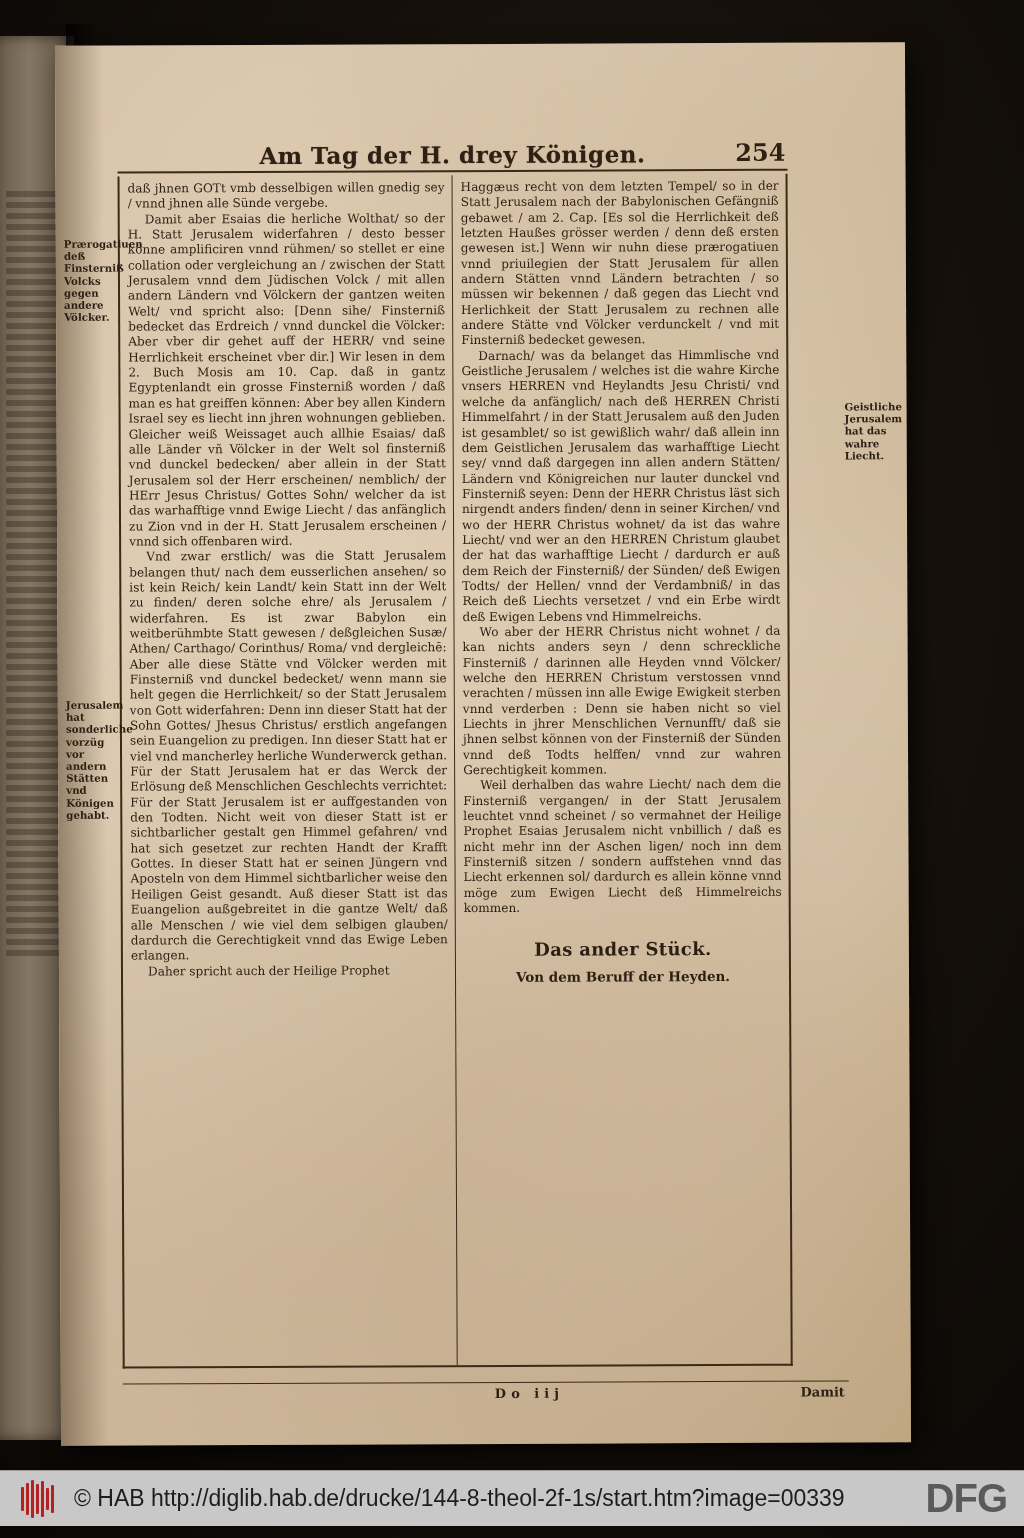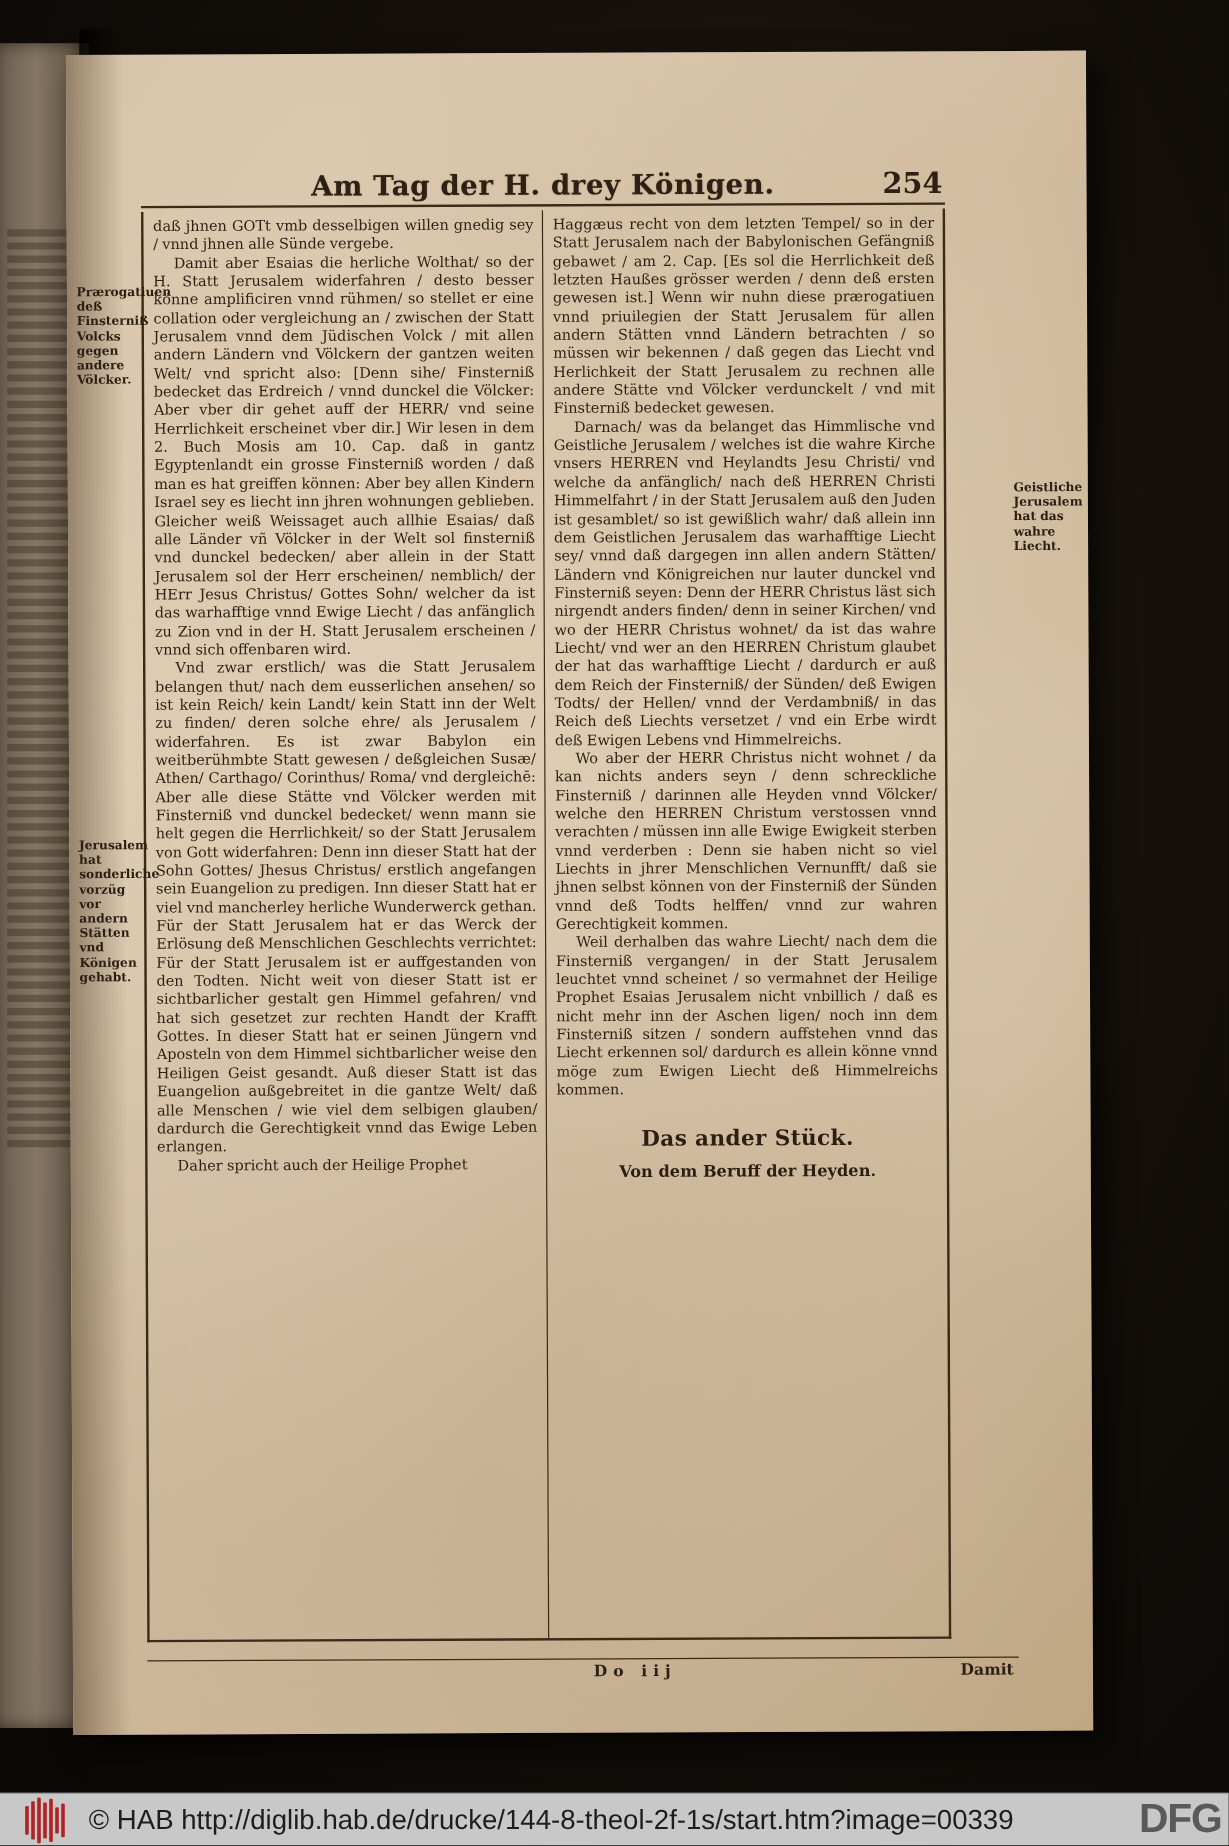--- a/index.html
+++ b/index.html
@@ -213,22 +213,22 @@
     color: #2b1e12;
     z-index: 5;
     text-align: left;
   }
   .marg-left  { left: 8px;  width: 52px; }
   .marg-right { right: 6px; width: 56px; margin-left: 12px; }
 
   
   .banner {
     position: absolute;
-    left: 0; bottom: 0;
-    width: 1024px; height: 44px;
+    left: 0; bottom: 12px;
+    width: 1024px; height: 56px;
     background: #c8c8c8;
     border-top: 1px solid #9a9a9a;
     display: flex;
     align-items: center;
     z-index: 20;
   }
   .banner-logo {
     width: 74px;
     height: 52px;
     display: flex;
@@ -254,24 +254,24 @@
     flex: 1;
     font-family: "Liberation Sans", sans-serif;
     font-size: 23px;
     color: #1d1d1d;
     white-space: nowrap;
     overflow: hidden;
   }
   .banner-dfg {
     font-family: "Liberation Sans", sans-serif;
     font-weight: 700;
-    font-size: 34px;
+    font-size: 40px;
     color: #5a5a5a;
     letter-spacing: -1px;
-    padding-right: 6px;
+    padding-right: 17px;
   }
 </style>
 </head>
 <body>
 
 <div id="scan">
 
   <div class="backdrop"></div>
 
   <div class="facing-page">

